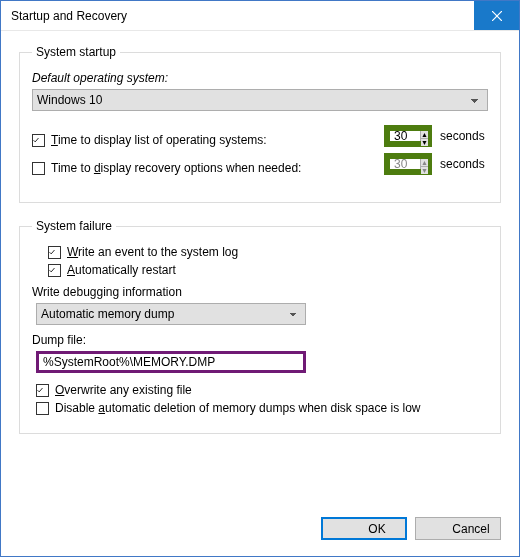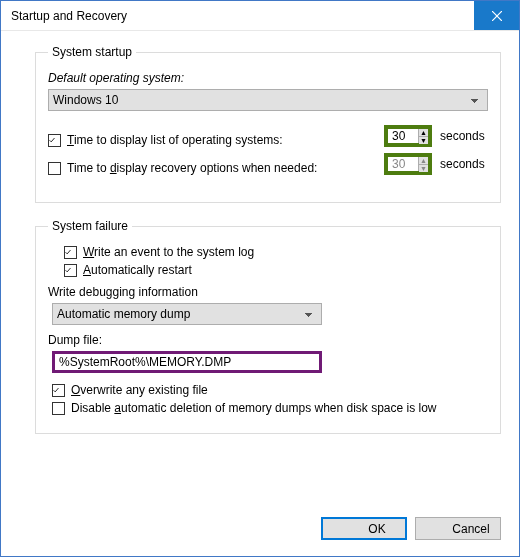--- a/index.html
+++ b/index.html
@@ -36,21 +36,21 @@
     height: 100%;
     background: #1979ca;
     display: flex;
     align-items: center;
     justify-content: center;
     color: #fff;
   }
   .titlebar-close svg { width: 10px; height: 10px; }
   .content {
     flex: 1;
-    padding: 14px 18px 0 34px;
+    padding: 14px 18px 0 18px;
     overflow: hidden;
   }
   fieldset.group {
     border: 1px solid #dcdcdc;
     margin: 0 0 16px 0;
     padding: 8px 12px 14px 12px;
     position: relative;
   }
   fieldset.group legend {
     font-size: 12px;
@@ -103,21 +103,21 @@
   .timing-row {
     display: flex;
     align-items: flex-end;
     justify-content: space-between;
     margin: 6px 0;
   }
   .timing-left { display:flex; align-items:center; }
   .timing-right { display:flex; align-items:center; gap:8px; }
   .spinner {
     display: flex;
-    border: 4px solid #4d7c0f;
+    border: 6px solid #4d7c0f;
     height: 22px;
     width: 48px;
     background: #fff;
   }
   .spinner.disabled { color:#888; }
   .spinner input {
     border: none;
     width: 30px;
     font: inherit;
     padding: 0 4px;

